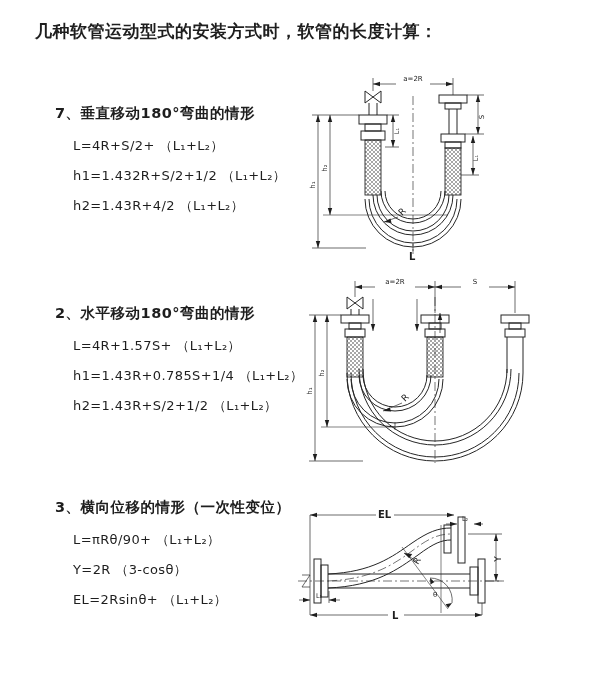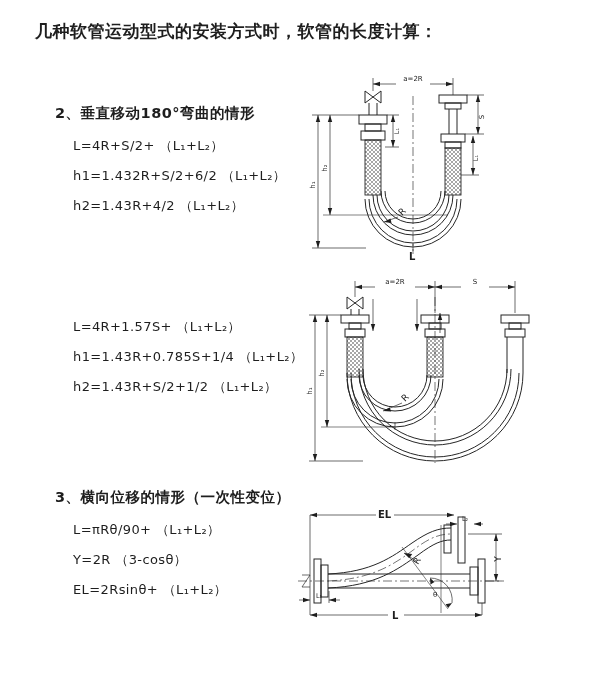--- a/index.html
+++ b/index.html
@@ -3,21 +3,21 @@
 <meta charset="utf-8">
 <style>
   html,body{margin:0;padding:0;}
   body{background:#e8e8e8;font-family:"DejaVu Sans","Liberation Sans",sans-serif;}
   .page{position:relative;width:600px;height:675px;background:#ffffff;overflow:hidden;color:#1e1e1e;}
   .title{position:absolute;left:35px;top:20px;font-size:17px;font-weight:bold;letter-spacing:0.5px;}
   .section{position:absolute;left:55px;}
   .section .heading{font-size:14.5px;font-weight:bold;letter-spacing:0.5px;}
   .formulas{margin-top:8px;margin-left:18px;}
   .formula{font-size:13px;font-weight:500;line-height:30px;letter-spacing:0.4px;white-space:pre;}
-  #sec1{top:104px;} #sec2{top:304px;} #sec3{top:488px;}
+  #sec1{top:104px;} #sec2{top:304px;} #sec3{top:498px;}
   .diag{position:absolute;}
   #d1{left:308px;top:70px;} #d2{left:303px;top:273px;} #d3{left:296px;top:503px;}
   svg{display:block;}
   .ln{stroke:#262626;stroke-width:1;fill:none;}
   .dim{stroke:#2c2c2c;stroke-width:0.7;fill:none;}
   .thin{stroke:#2c2c2c;stroke-width:0.6;fill:none;}
   .cl{stroke:#3a3a3a;stroke-width:0.7;fill:none;stroke-dasharray:9 3 2 3;}
   .ah{fill:#1e1e1e;stroke:none;}
   .dlab{font-size:7px;fill:#1e1e1e;font-family:"DejaVu Sans","Liberation Sans",sans-serif;}
   .dlab2{font-size:6.5px;fill:#1e1e1e;font-family:"DejaVu Sans","Liberation Sans",sans-serif;}
@@ -25,29 +25,30 @@
   .braid{stroke:#262626;stroke-width:0.9;}
 </style>
 </head>
 <body>
 
 <div class="page">
 
   <div class="title">几种软管运动型式的安装方式时，软管的长度计算：</div>
 
   <div class="section" id="sec1">
-    <div class="heading">2、垂直移动180°弯曲的情形</div>
+    <div class="heading">7、垂直移动180°弯曲的情形</div>
     <div class="formulas">
       <div class="formula">L=4R+S/2+ （L₁+L₂）</div>
-      <div class="formula">h1=1.432R+S/2+6/2 （L₁+L₂）</div>
+      <div class="formula">h1=1.432R+S/2+1/2 （L₁+L₂）</div>
       <div class="formula">h2=1.43R+4/2 （L₁+L₂）</div>
     </div>
   </div>
 
   <div class="section" id="sec2">
+    <div class="heading">2、水平移动180°弯曲的情形</div>
     <div class="formulas">
       <div class="formula">L=4R+1.57S+ （L₁+L₂）</div>
       <div class="formula">h1=1.43R+0.785S+1/4 （L₁+L₂）</div>
       <div class="formula">h2=1.43R+S/2+1/2 （L₁+L₂）</div>
     </div>
   </div>
 
   <div class="section" id="sec3">
     <div class="heading">3、横向位移的情形（一次性变位）</div>
     <div class="formulas">

